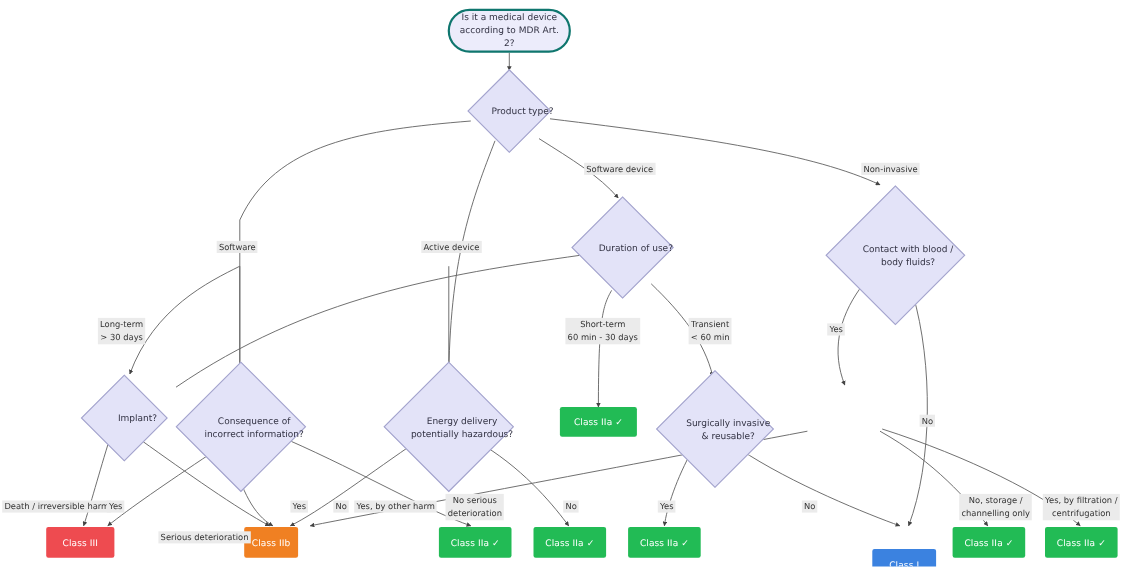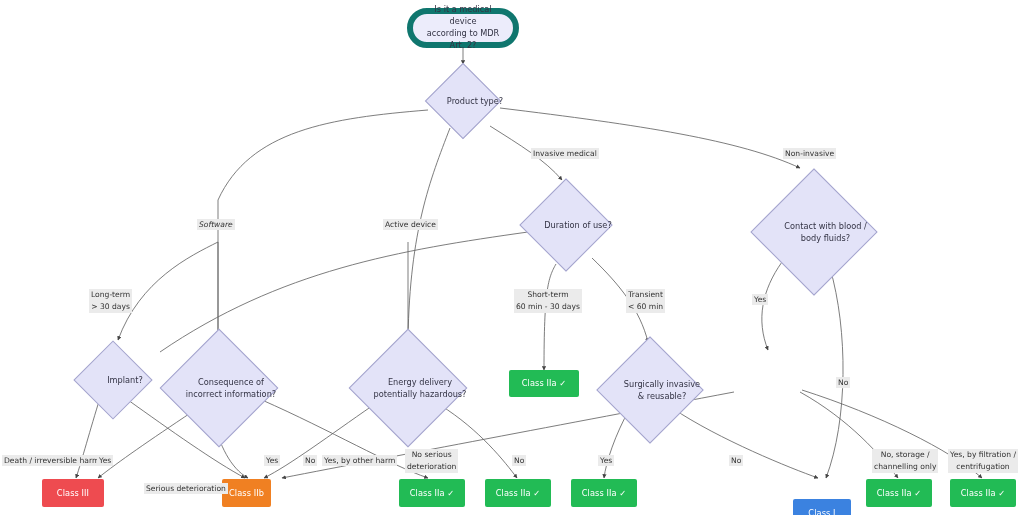--- a/index.html
+++ b/index.html
@@ -32,21 +32,21 @@
     position: absolute;
     box-sizing: border-box;
     display: flex;
     align-items: center;
     justify-content: center;
     text-align: center;
   }
   
   .node-stadium {
     background: #ececfb;
-    border: 6px solid #0f766e;
+    border: 2px solid #0f766e;
     border-radius: 22px;
     color: #333344;
     font-size: 8.2px;
     line-height: 1.45;
     padding: 2px 8px;
   }
   
   .node-diamond {
     background: transparent;
   }
@@ -246,30 +246,30 @@
   </div>
 
   <div class="node node-box" style="left:866px; top:479px; width:66px; height:28px; background:#22bb55;">
     <span>Class IIa ✓</span>
   </div>
 
   <div class="node node-box" style="left:950px; top:479px; width:66px; height:28px; background:#22bb55;">
     <span>Class IIa ✓</span>
   </div>
 
-  <div class="edge-label" style="left:197px; top:219px;font-style:italic;">
+  <div class="edge-label" style="left:197px; top:219px;">
     <span>Software</span>
   </div>
 
   <div class="edge-label" style="left:383px; top:219px;">
     <span>Active device</span>
   </div>
 
   <div class="edge-label" style="left:531px; top:148px;">
-    <span>Invasive medical</span>
+    <span>Software device</span>
   </div>
 
   <div class="edge-label" style="left:783px; top:148px;">
     <span>Non-invasive</span>
   </div>
 
   <div class="edge-label two-line" style="left:89px; top:289px;">
     <span>Long-term</span><br>
     <span>&gt; 30 days</span>
   </div>

